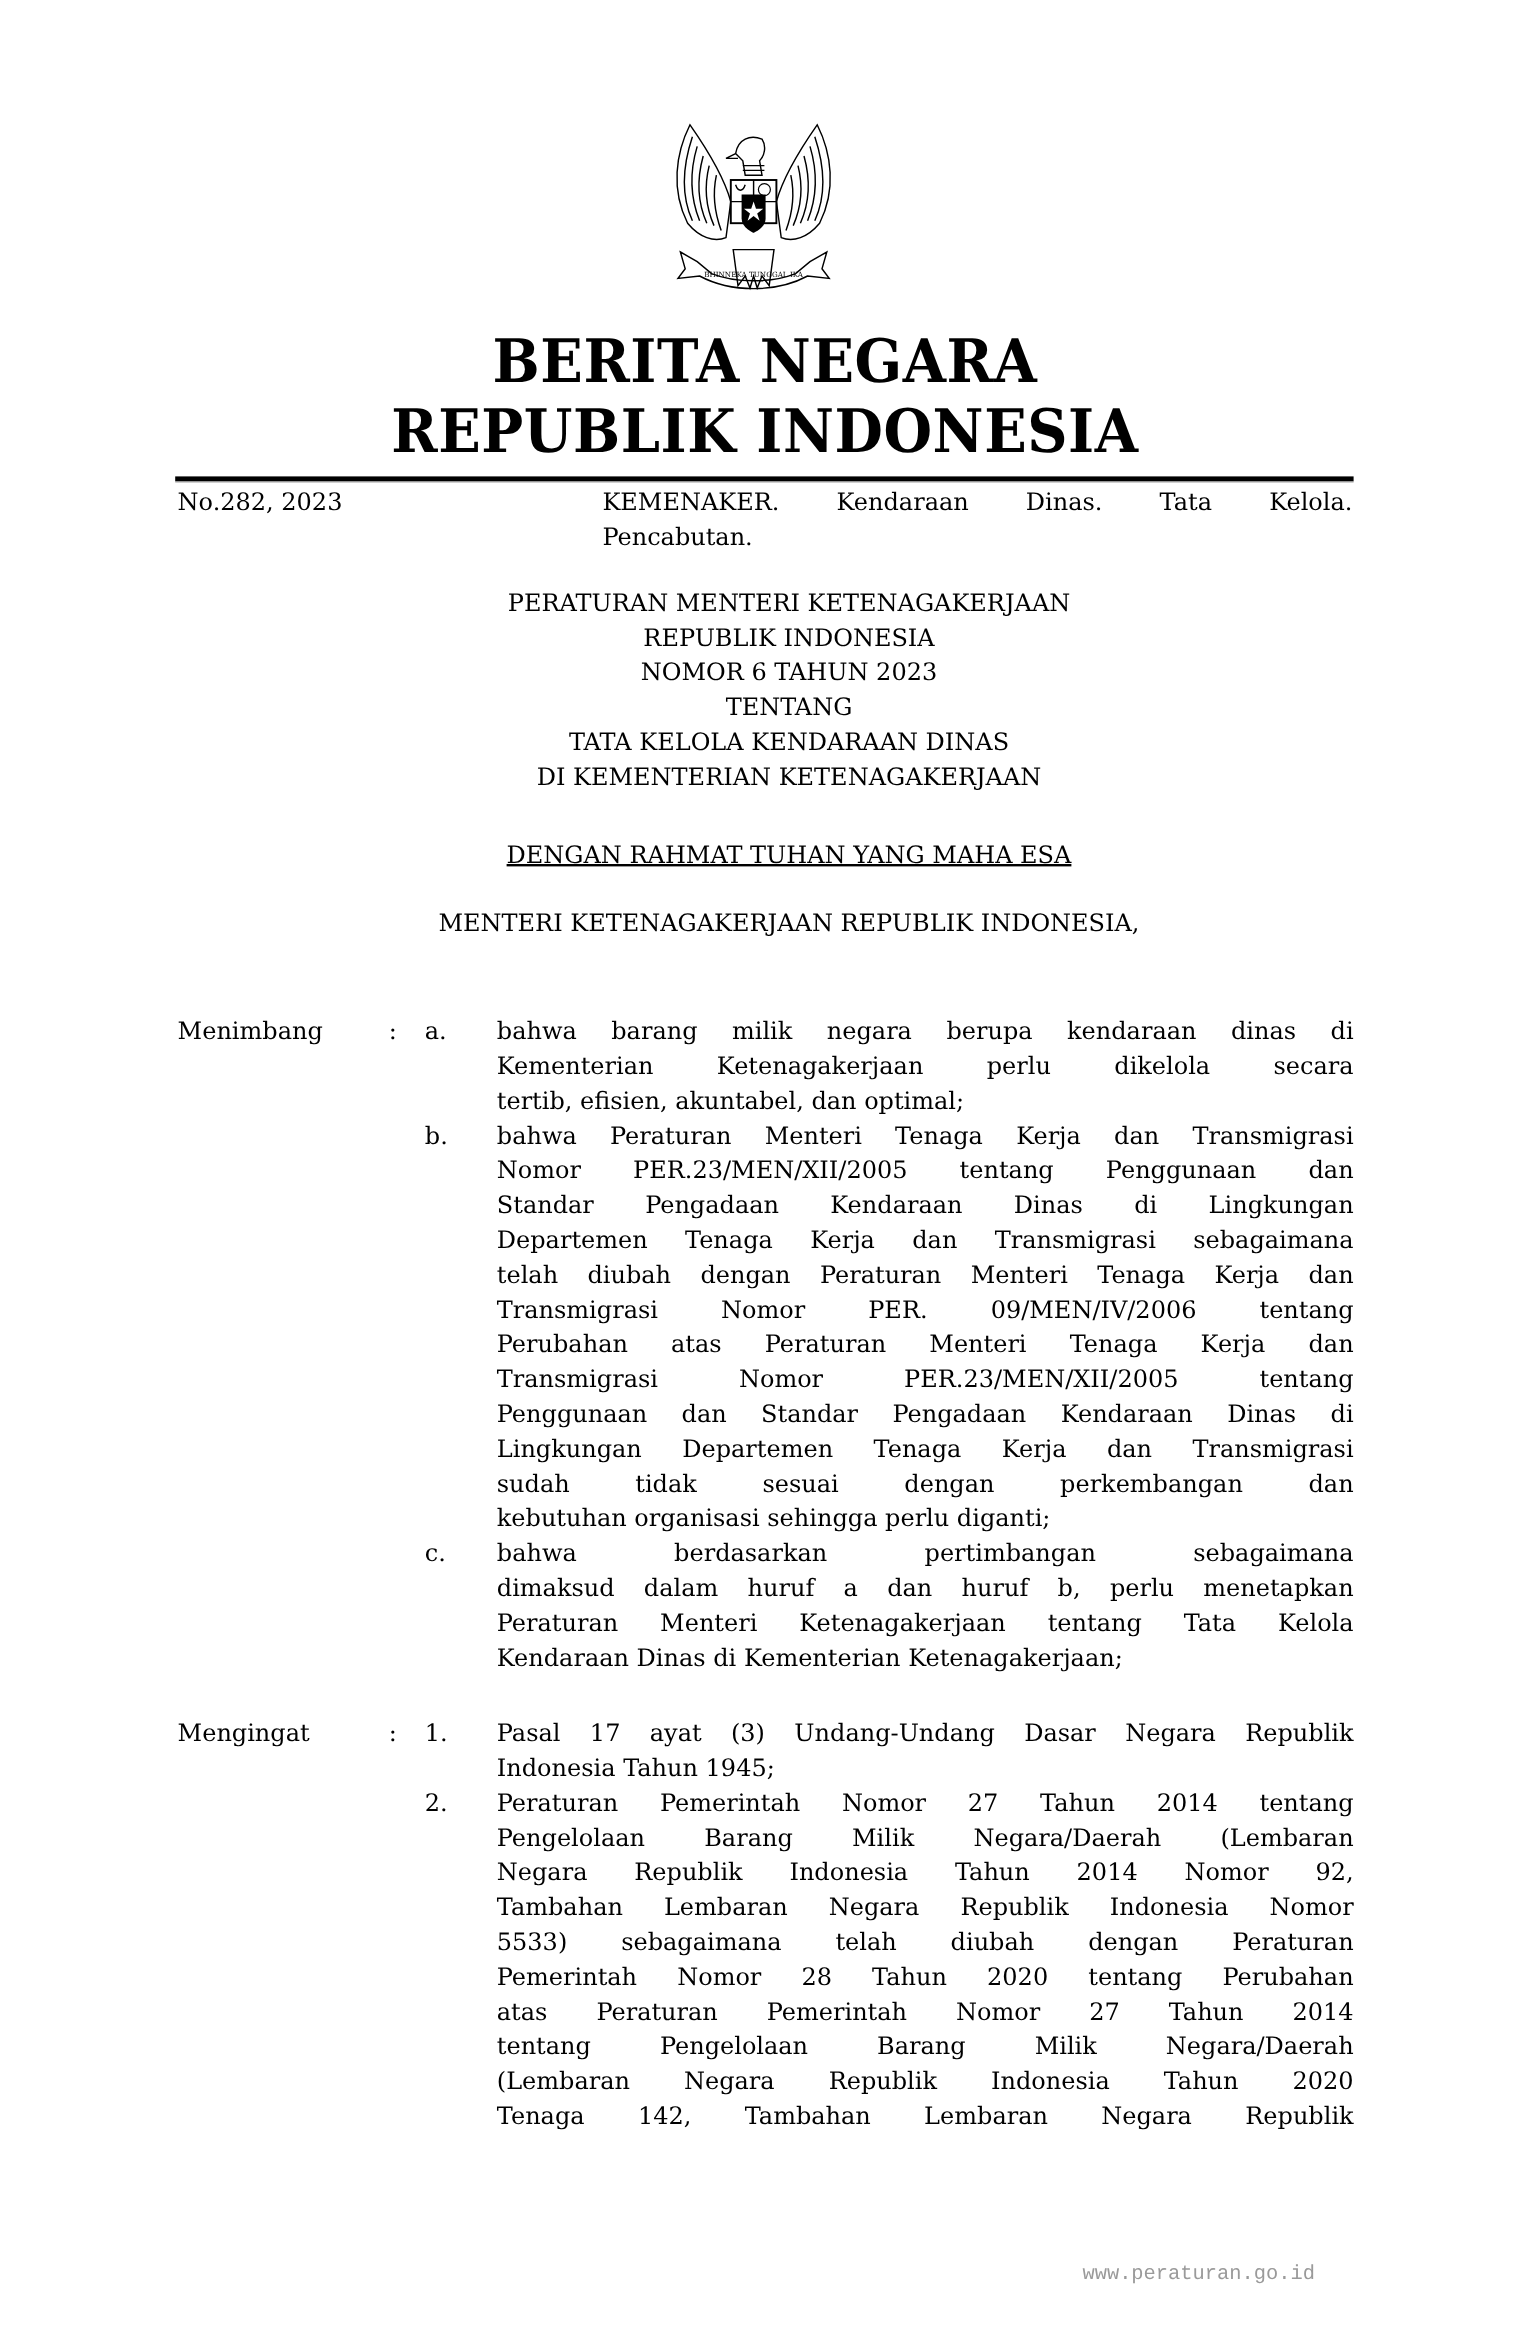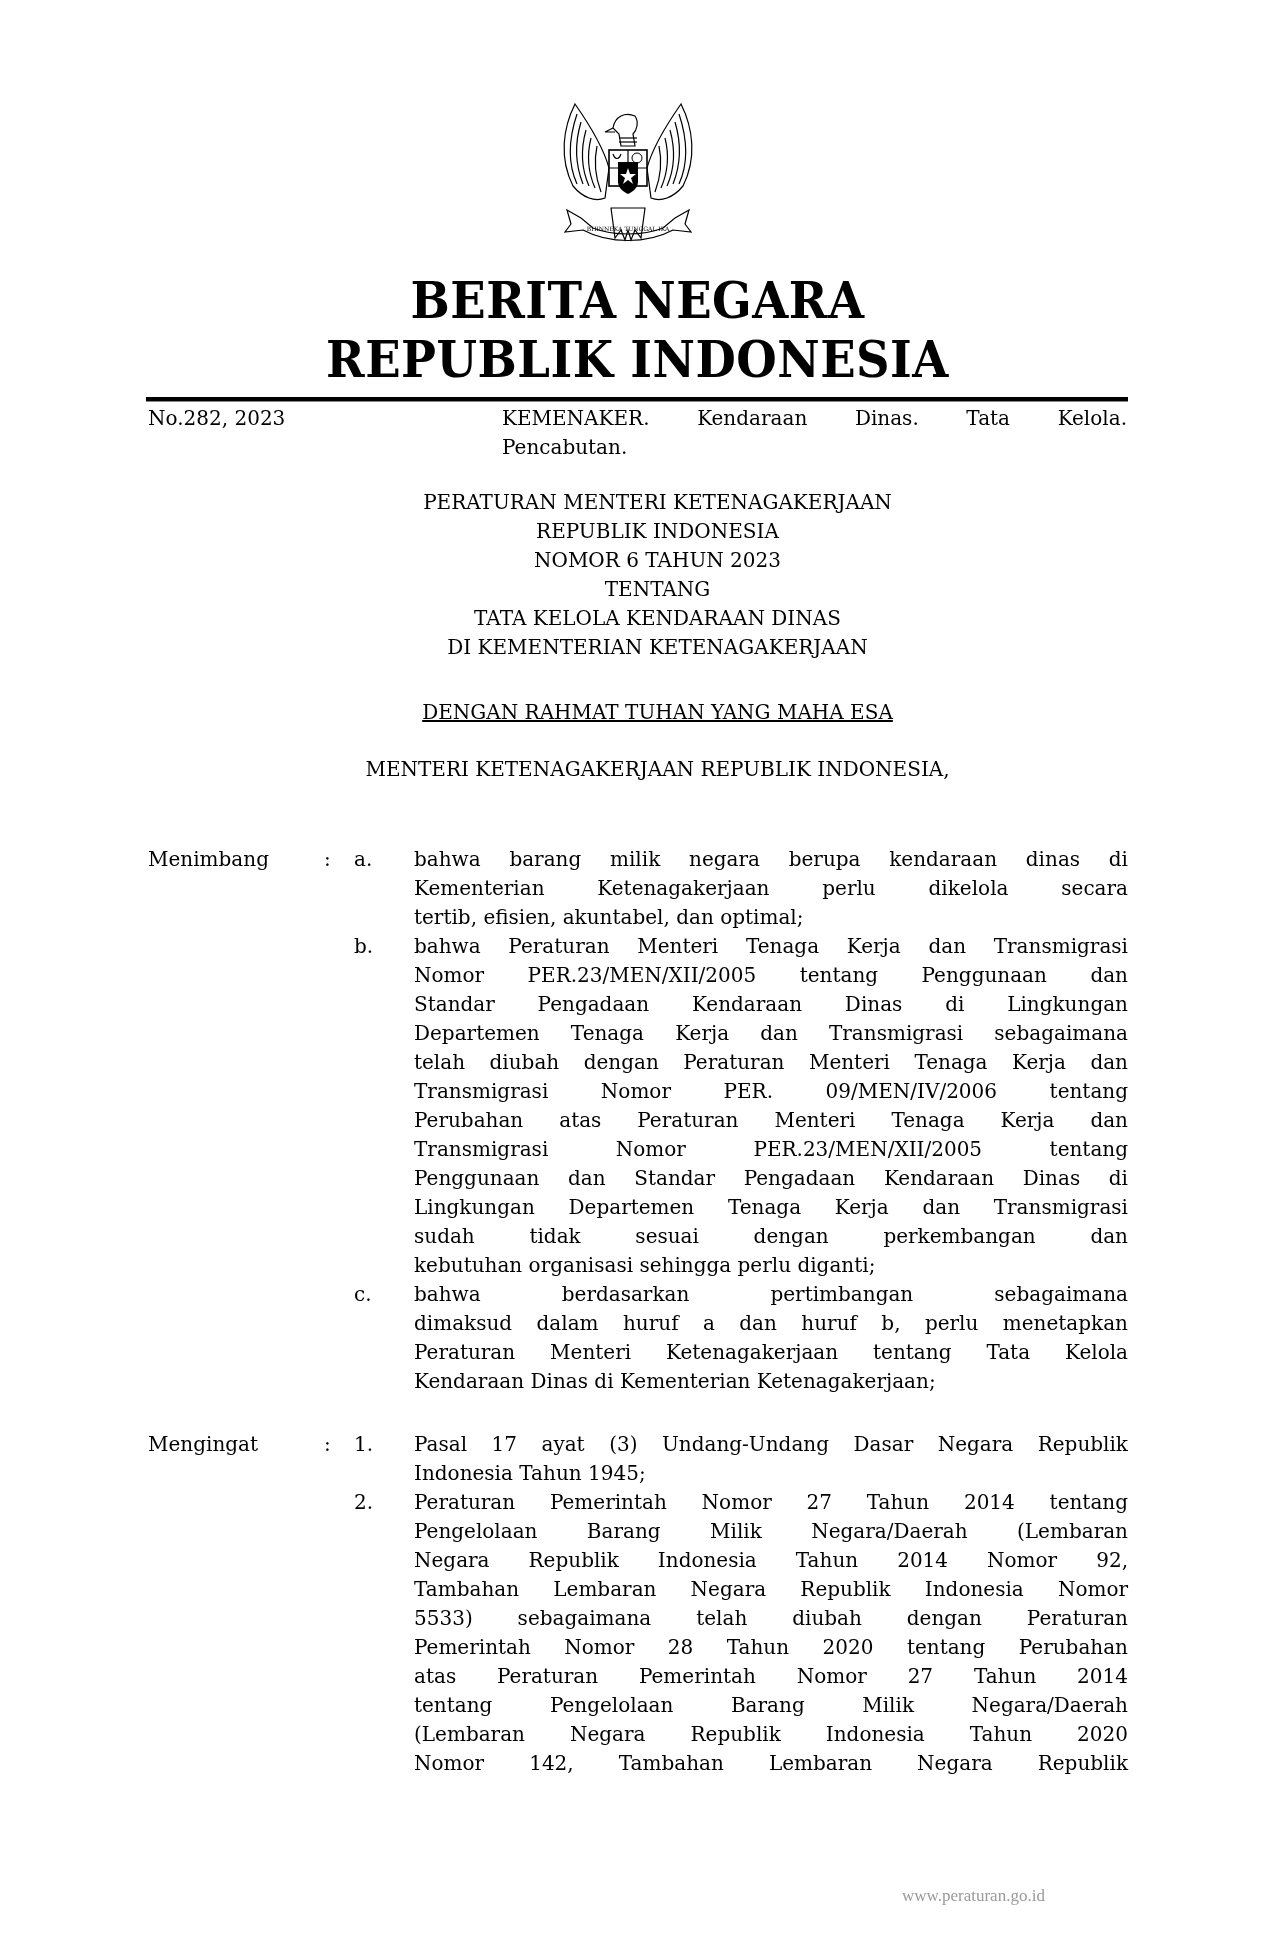--- a/index.html
+++ b/index.html
@@ -32,21 +32,21 @@
     .sec-label { position: absolute; left: 0; top: 0; }
     .sec-colon { position: absolute; left: 176px; top: 0; }
     .item { position: relative; padding-left: 266px; }
     .item-marker { position: absolute; left: 206px; top: 0; }
     .item-body { text-align: justify; }
     .item-body span { display: block; text-align: justify; text-align-last: justify; white-space: nowrap; }
     .item-body span.last { text-align-last: left; }
 
     .watermark {
       position: absolute; left: 902px; top: 1886px;
-      font-family: Liberation Serif, serif;
+      font-family: Liberation Mono, monospace;
       font-size: 17px; color: #9a9a9a;
     }
   </style>
 </head>
 <body>
 
 <div class="emblem">
   <svg width="150" height="155" viewBox="0 0 150 155" xmlns="http://www.w3.org/2000/svg">
     <g fill="none" stroke="#000" stroke-width="1.2">
 
@@ -166,18 +166,18 @@
     <div class="item-body">
       <span>Peraturan Pemerintah Nomor 27 Tahun 2014 tentang</span>
       <span>Pengelolaan Barang Milik Negara/Daerah (Lembaran</span>
       <span>Negara Republik Indonesia Tahun 2014 Nomor 92,</span>
       <span>Tambahan Lembaran Negara Republik Indonesia Nomor</span>
       <span>5533) sebagaimana telah diubah dengan Peraturan</span>
       <span>Pemerintah Nomor 28 Tahun 2020 tentang Perubahan</span>
       <span>atas Peraturan Pemerintah Nomor 27 Tahun 2014</span>
       <span>tentang Pengelolaan Barang Milik Negara/Daerah</span>
       <span>(Lembaran Negara Republik Indonesia Tahun 2020</span>
-      <span>Nomor 142, Tambahan Lembaran Negara Republik</span>
+      <span>Tenaga 142, Tambahan Lembaran Negara Republik</span>
     </div>
   </div>
 </div>
 
 <div class="watermark">www.peraturan.go.id</div>
 
 </body></html>

